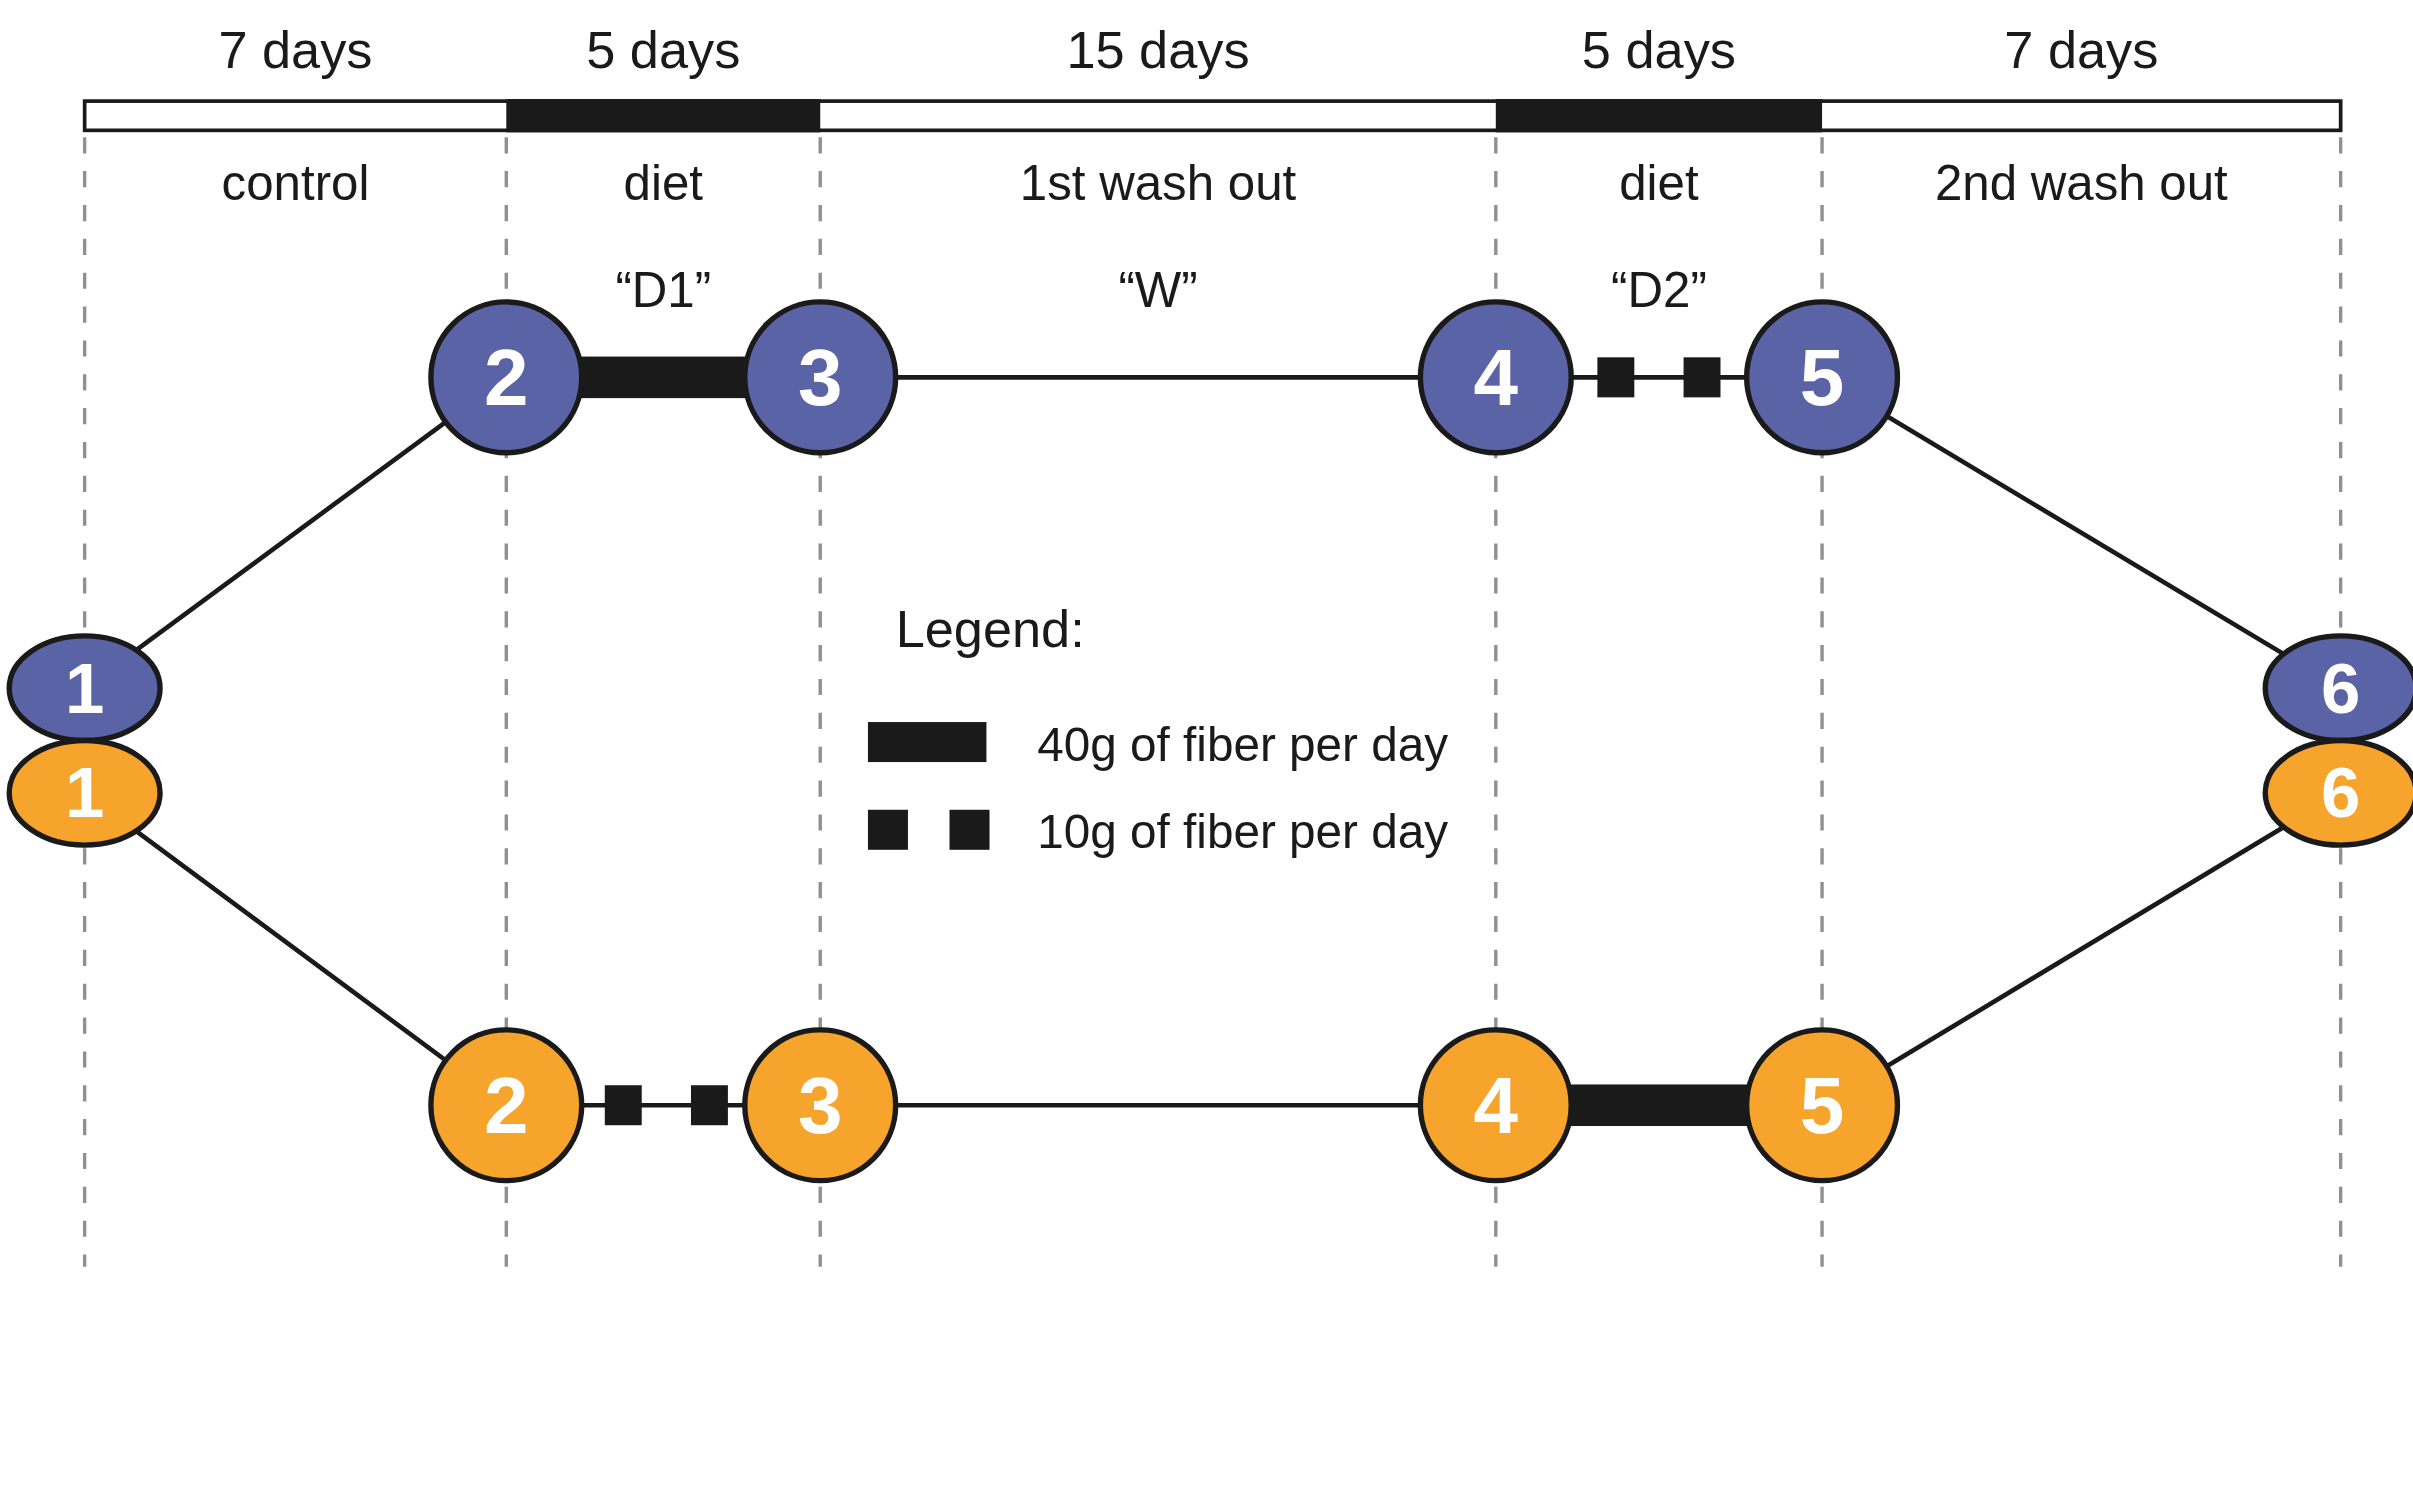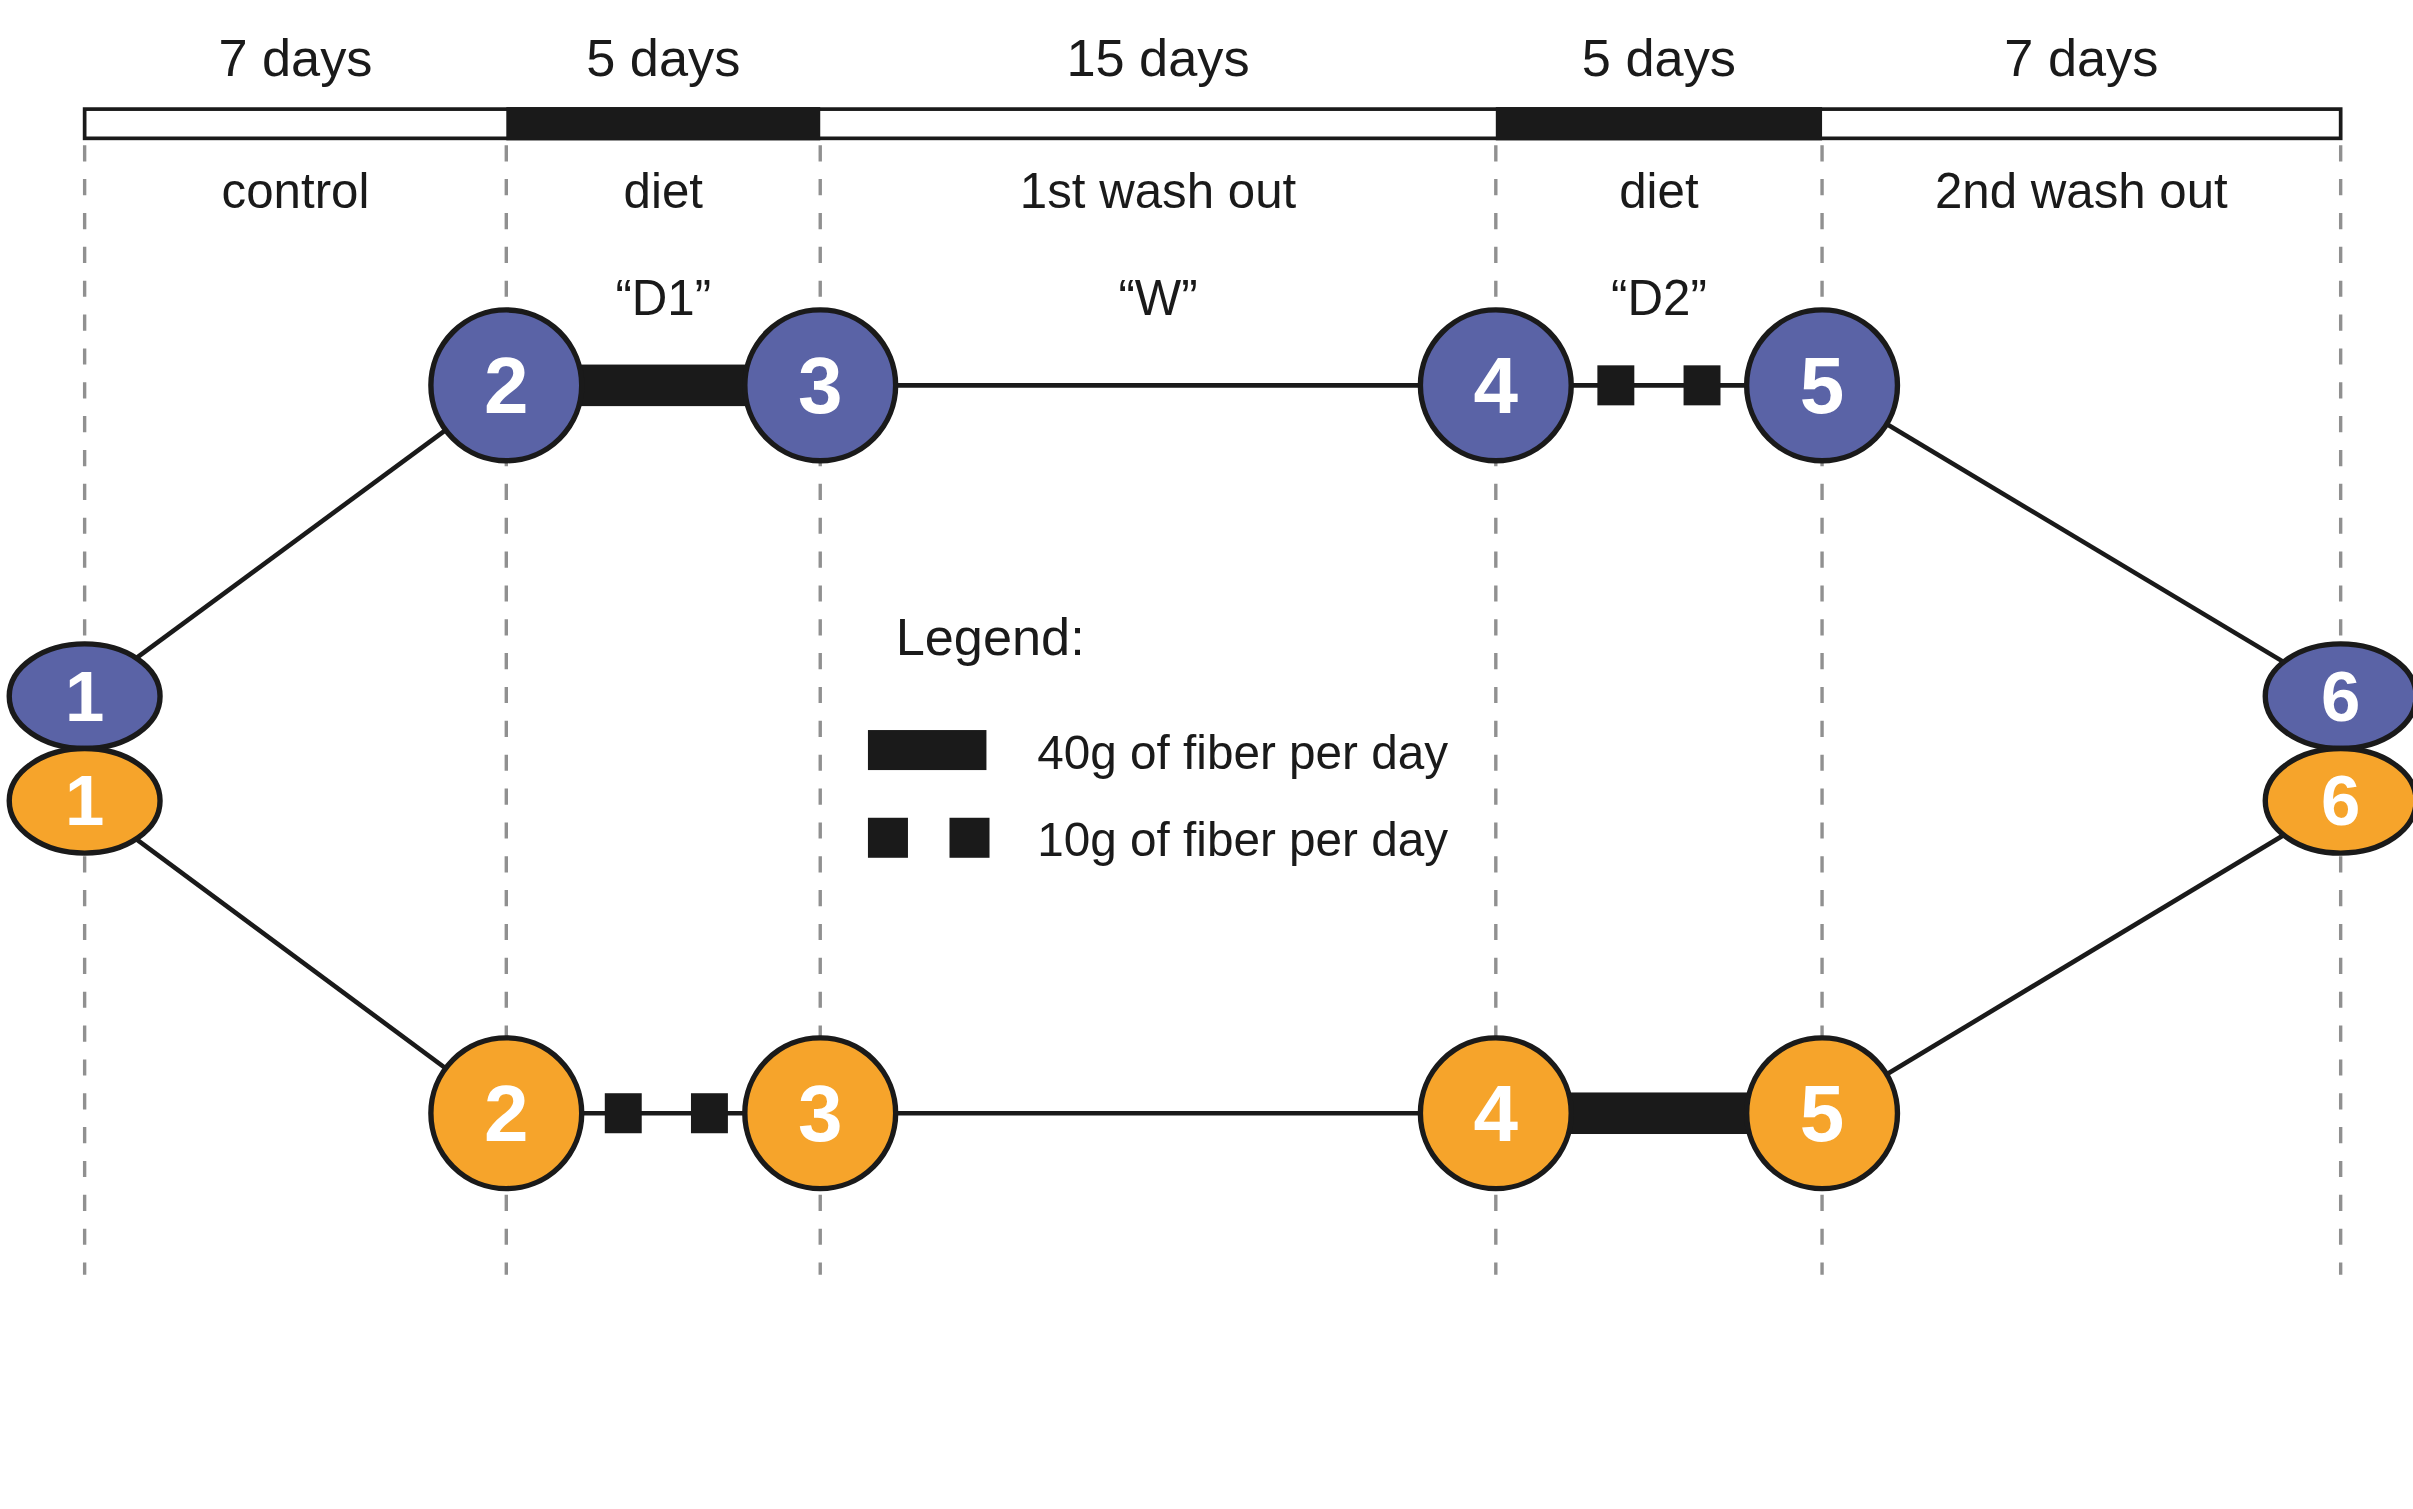--- a/index.html
+++ b/index.html
@@ -1,16 +1,16 @@
 <!DOCTYPE html>
 <html style="font-size:7.7px"><head>
 <meta charset="utf-8">
 <style>
   html,body{margin:0;padding:0;background:#ffffff;}
-  .fig{width:100%;max-width:2877px;margin:16px auto;}
+  .fig{width:100%;max-width:2877px;margin:8px auto;}
   svg{display:block;width:100%;height:auto;background:#ffffff;
       font-family:"Liberation Sans","DejaVu Sans",sans-serif;}
   .gridline{stroke-width:2.2;stroke-dasharray:10.5 11.5;fill:none;}
   .bar-outline{fill:#ffffff;stroke-width:2.4;}
   .connector{stroke-width:3;fill:none;}
   .node{stroke:#1a1a1a;stroke-width:3.5;}
   .t{font-size:32px;}
   .t-duration{font-size:34px;}
   .t-code{font-size:32px;}
   .t-legend-title{font-size:34px;}

